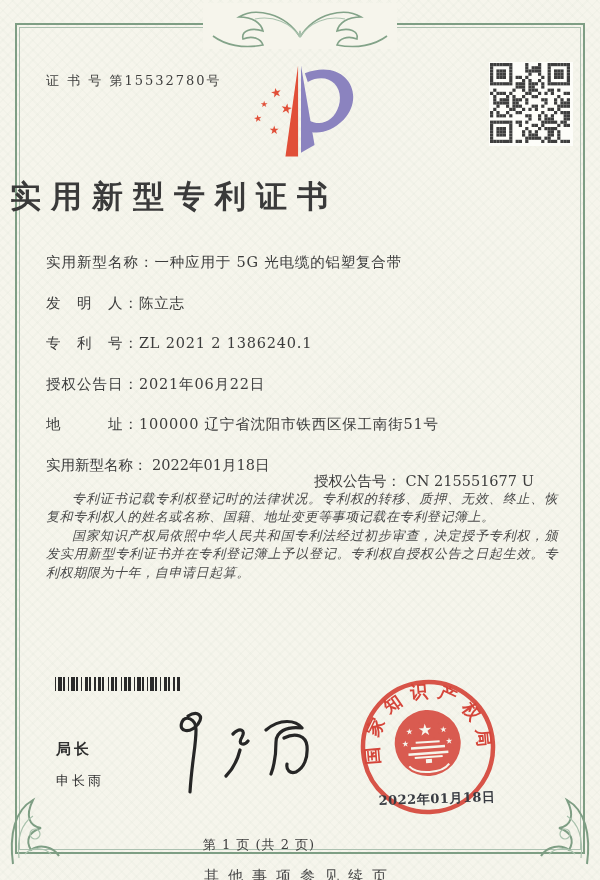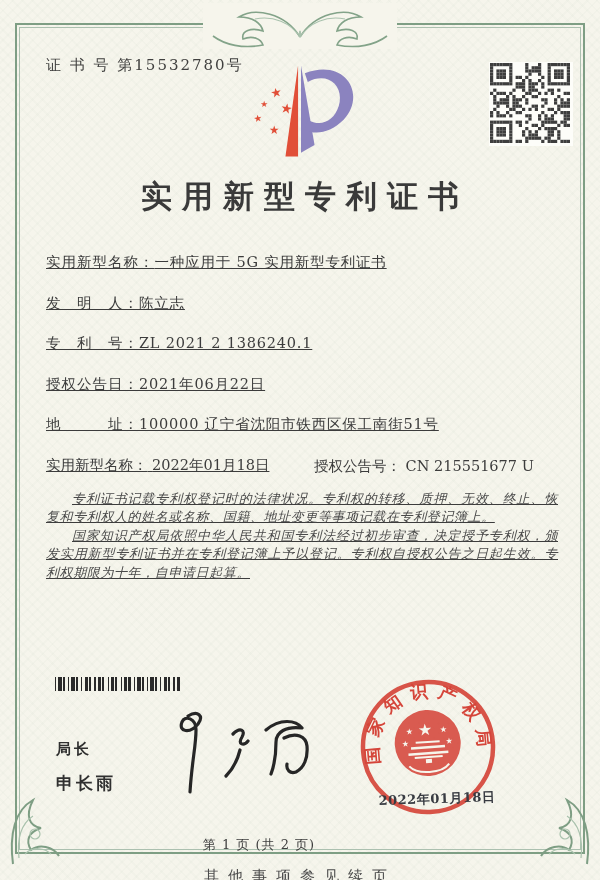--- a/index.html
+++ b/index.html
@@ -8,40 +8,40 @@
     background:
       repeating-linear-gradient(45deg, rgba(150,180,155,.045) 0 2px, rgba(0,0,0,0) 2px 7px),
       repeating-linear-gradient(-45deg, rgba(150,180,155,.045) 0 2px, rgba(0,0,0,0) 2px 7px),
       #f6f5ec;}
   .frame{position:absolute;left:15px;top:23px;right:15px;bottom:26px;border:2px solid #7e9e84;}
   .frame::after{content:"";position:absolute;inset:2px;border:1px solid #abc0af;}
   .ornament-top{position:absolute;left:203px;top:3px;width:194px;height:46px;background:#f6f5ec;}
   .ornament-corner{position:absolute;width:72px;height:72px;}
   .ornament-corner.left{left:5px;top:796px;}
   .ornament-corner.right{right:5px;top:796px;transform:scaleX(-1);}
-  .cert-no{position:absolute;left:46px;top:56px;font-size:15px;letter-spacing:2px;color:#40403f;}
+  .cert-no{position:absolute;left:46px;top:72px;font-size:13px;letter-spacing:2px;color:#40403f;}
   .logo{position:absolute;left:237px;top:54px;}
   .qr{position:absolute;left:489px;top:62px;width:82px;height:82px;background:#fdfdf9;padding:1px;}
-  .title{position:absolute;left:0;top:176px;width:600px;text-align:center;font-size:31px;font-weight:600;
+  .title{position:absolute;left:0;top:176px;width:600px;font-size:31px;font-weight:600;
     letter-spacing:10px;color:#3a3a3a;text-indent:10px;}
-  .content{position:absolute;left:46px;top:252px;width:512px;font-size:14.5px;text-decoration:underline;}
+  .content{position:absolute;left:46px;top:252px;width:512px;font-size:14.5px;}
   .row{display:flex;margin-bottom:20.5px;line-height:20px;white-space:nowrap;}
   .row .lbl{flex:0 0 auto;letter-spacing:1px;}
   .row .val{letter-spacing:0.8px;}
   .grant-row{position:relative;height:20px;line-height:20px;margin-bottom:0;white-space:nowrap;}
-  .grant-row .pair2{position:absolute;left:268px;top:1px;}
+  .grant-row .pair2{position:absolute;left:268px;top:16px;}
   .paras{margin-top:15px;font-style:italic;font-size:13px;line-height:18.6px;color:#4a4a4a;
     letter-spacing:0.6px;text-align:justify;}
   .paras p{margin:0;text-indent:2em;}
   .barcode{position:absolute;left:55px;top:677px;width:178px;height:14px;display:flex;align-items:stretch;}
   .barcode span{display:block;height:100%;}
   .officer-title{position:absolute;left:56px;top:740px;font-family:"DejaVu Sans","Liberation Sans",sans-serif;
     font-weight:600;font-size:15px;color:#303030;letter-spacing:3px;}
   .officer-name{position:absolute;left:56px;top:772px;font-family:"DejaVu Sans","Liberation Sans",sans-serif;
-    font-weight:700;font-size:17px;color:#303030;letter-spacing:3px;}
+    font-weight:400;font-size:13px;color:#303030;letter-spacing:3px;}
   .signature{position:absolute;left:158px;top:710px;}
   .seal{position:absolute;left:358px;top:677px;width:140px;height:140px;transform:rotate(-4deg);}
   .seal-date{position:absolute;left:376px;top:790px;width:122px;text-align:center;font-size:13px;
     font-weight:700;color:#383b42;letter-spacing:0.5px;transform:rotate(-2deg);}
   .page-footer{position:absolute;left:0;top:836px;width:518px;text-align:center;font-size:13px;color:#3d3d3d;letter-spacing:1px;}
   .below-border{position:absolute;left:0;top:867px;width:600px;text-align:center;font-size:15px;
     color:#4a4a4a;letter-spacing:9px;}
   svg text.star{font-family:"DejaVu Sans","Liberation Sans",sans-serif;}
 </style>
 </head>
@@ -391,21 +391,21 @@
         <rect x="73.6" y="76.8" width="3.2" height="3.2"></rect>
         <rect x="76.8" y="76.8" width="3.2" height="3.2"></rect>
       </svg>
   </div>
 
   <div class="title">实用新型专利证书</div>
 
   <div class="content">
     <div class="row">
       <span class="lbl">实用新型名称：</span>
-      <span class="val">一种应用于 5G 实用新型专利证书</span>
+      <span class="val">一种应用于 5G 光电缆的铝塑复合带</span>
     </div>
     <div class="row">
       <span class="lbl">发　明　人：</span>
       <span class="val">陈立志</span>
     </div>
     <div class="row">
       <span class="lbl">专　利　号：</span>
       <span class="val">ZL 2021 2 1386240.1</span>
     </div>
     <div class="row">

